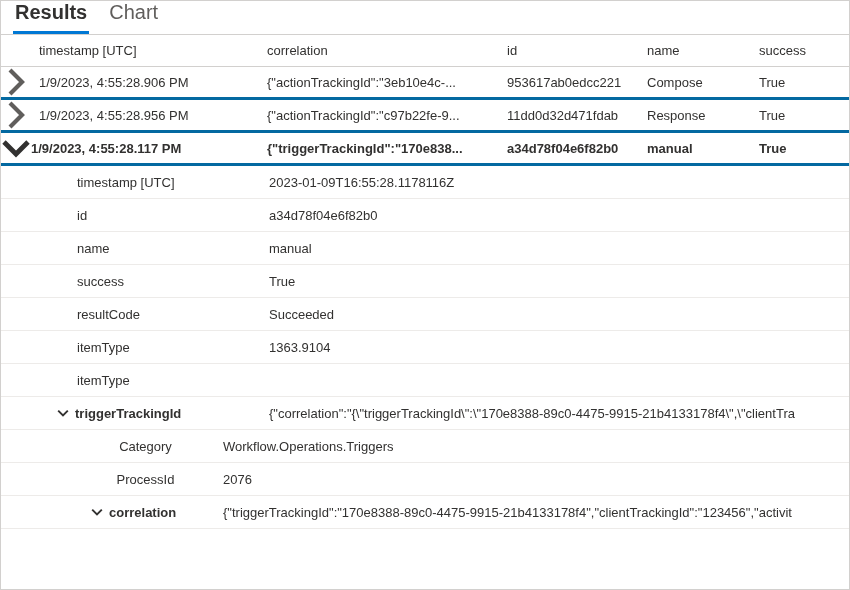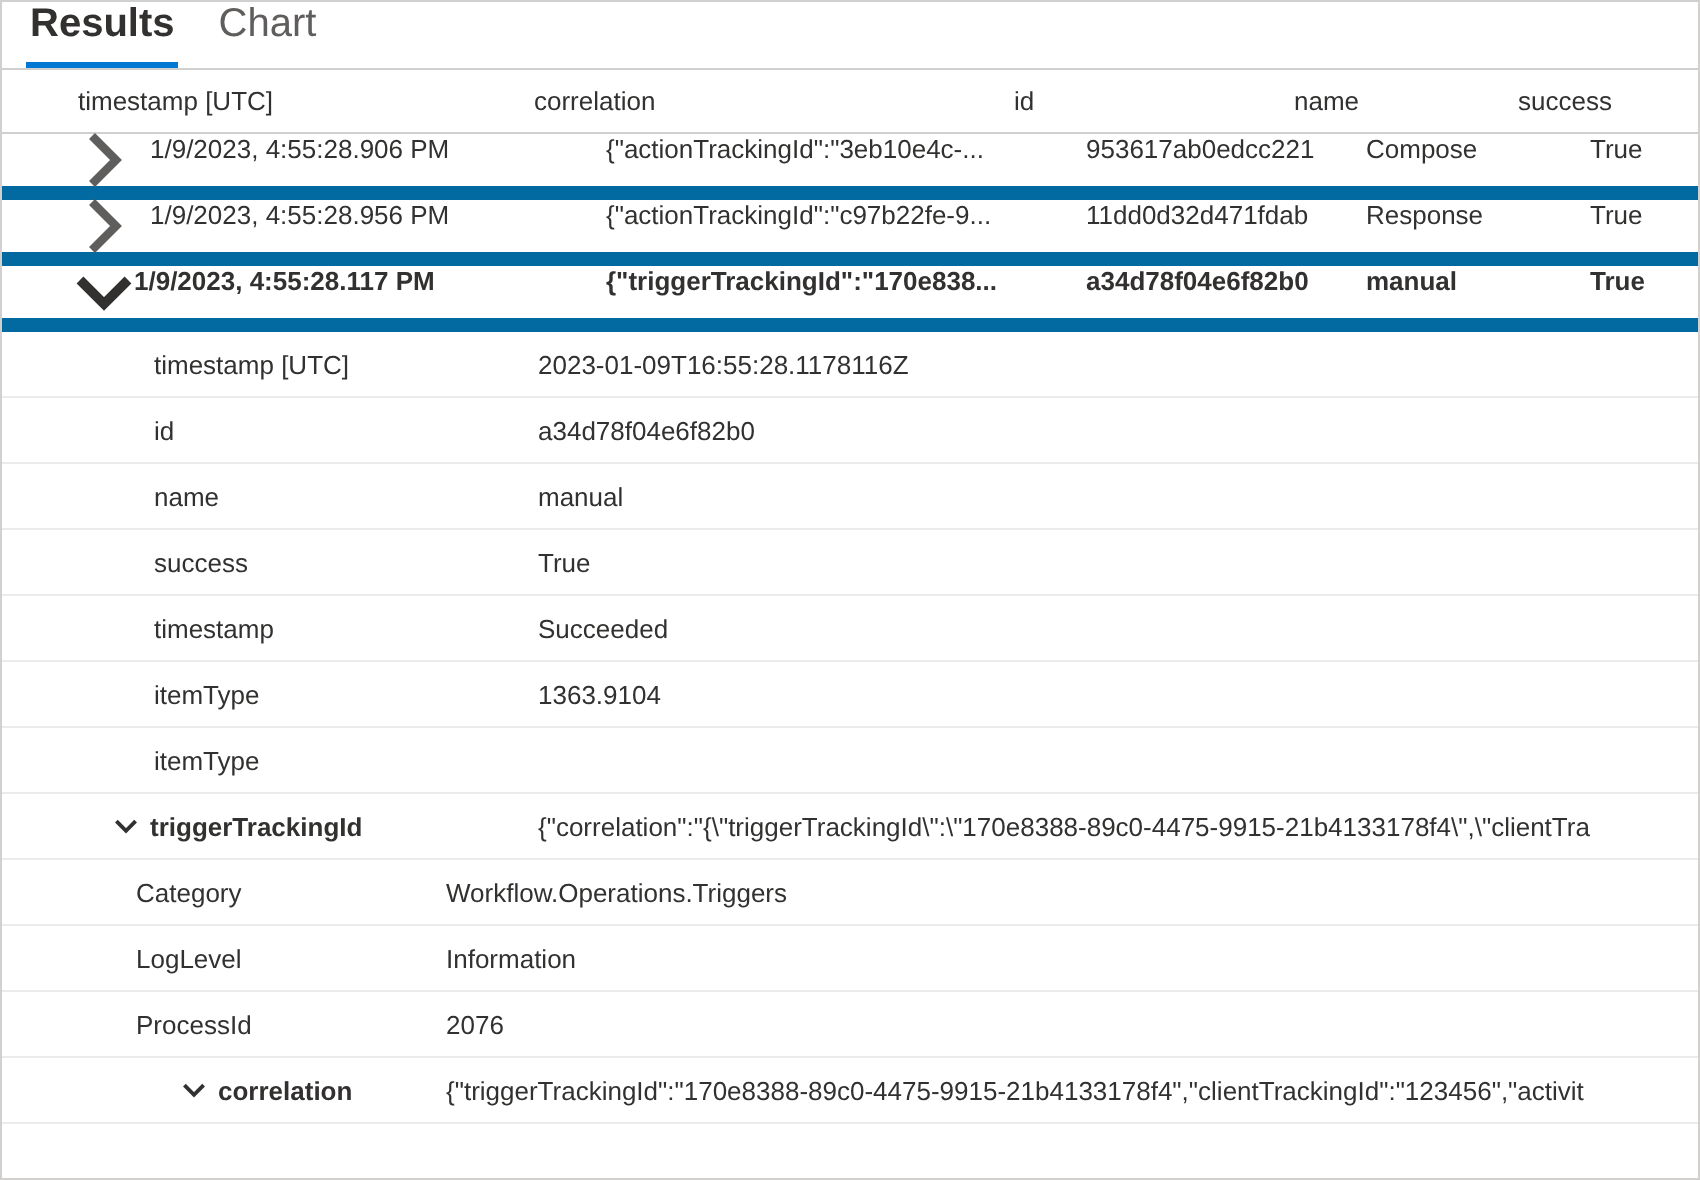--- a/index.html
+++ b/index.html
@@ -42,43 +42,43 @@
   }
   .hcell { padding: 0 8px; overflow: hidden; white-space: nowrap; text-overflow: ellipsis; }
   .col-exp   { width: 30px; flex: none; }
   .col-ts    { width: 228px; flex: none; }
   .col-corr  { width: 240px; flex: none; }
   .col-id    { width: 140px; flex: none; }
   .col-name  { width: 112px; flex: none; }
   .col-succ  { flex: 1; }
   .row {
     display: flex;
-    border-bottom: 7px solid #0369a1;
+    border-bottom: 3px solid #0369a1;
     height: 33px;
-    font-size: 13px;
-    padding-left: 36px;
+    align-items: center;
+    font-size: 13px;
   }
   .row .hcell { overflow: hidden; white-space: nowrap; text-overflow: ellipsis; }
   .row.bold .hcell { font-weight: 700; }
   .details {
     font-size: 13px;
   }
   .drow {
     display: flex;
     align-items: center;
     height: 33px;
     border-bottom: 1px solid #edebe9;
   }
   .dlabel {
     width: 268px;
     flex: none;
     padding-left: 76px;
     white-space: nowrap;
   }
-  .dlabel2 { padding-left: 67px; width: 222px; }
+  .dlabel2 { padding-left: 67px; width: 222px; text-align: center; }
   .dlabel-cd {
     width: 268px; flex: none; padding-left: 56px; display: flex; align-items: center; gap: 6px;
     font-weight: 700;
   }
   .dlabel-corr {
     width: 222px; flex: none; padding-left: 90px; display: flex; align-items: center; gap: 6px;
     font-weight: 700;
   }
   .dval {
     flex: 1;
@@ -166,21 +166,21 @@
   </div>
   <div class="drow">
     <div class="dlabel">name</div>
     <div class="dval">manual</div>
   </div>
   <div class="drow">
     <div class="dlabel">success</div>
     <div class="dval">True</div>
   </div>
   <div class="drow">
-    <div class="dlabel">timestamp</div>
+    <div class="dlabel">resultCode</div>
     <div class="dval">Succeeded</div>
   </div>
   <div class="drow">
     <div class="dlabel">itemType</div>
     <div class="dval">1363.9104</div>
   </div>
   <div class="drow">
     <div class="dlabel">itemType</div>
   </div>
 
@@ -192,24 +192,20 @@
           </svg>
       </span>
       <span>triggerTrackingId</span>
     </div>
     <div class="dval">{"correlation":"{\"triggerTrackingId\":\"170e8388-89c0-4475-9915-21b4133178f4\",\"clientTra</div>
   </div>
 
   <div class="drow">
     <div class="dlabel dlabel2">Category</div>
     <div class="dval">Workflow.Operations.Triggers</div>
-  </div>
-  <div class="drow">
-    <div class="dlabel dlabel2">LogLevel</div>
-    <div class="dval">Information</div>
   </div>
   <div class="drow">
     <div class="dlabel dlabel2">ProcessId</div>
     <div class="dval">2076</div>
   </div>
 
   <div class="drow">
     <div class="dlabel-corr">
       <span style="display:inline-flex;width:12px;height:12px">
         <svg viewBox="0 0 10 10">

